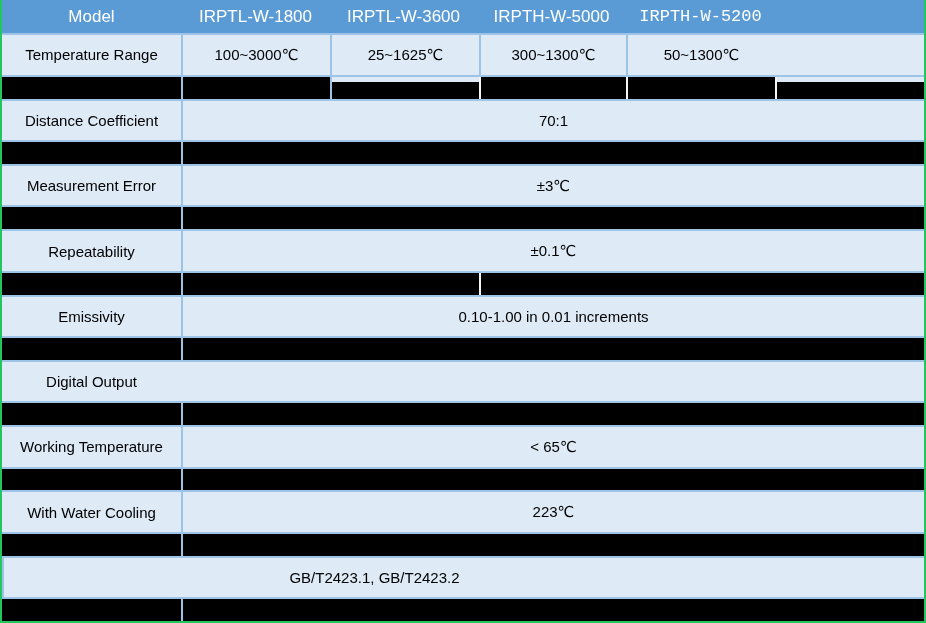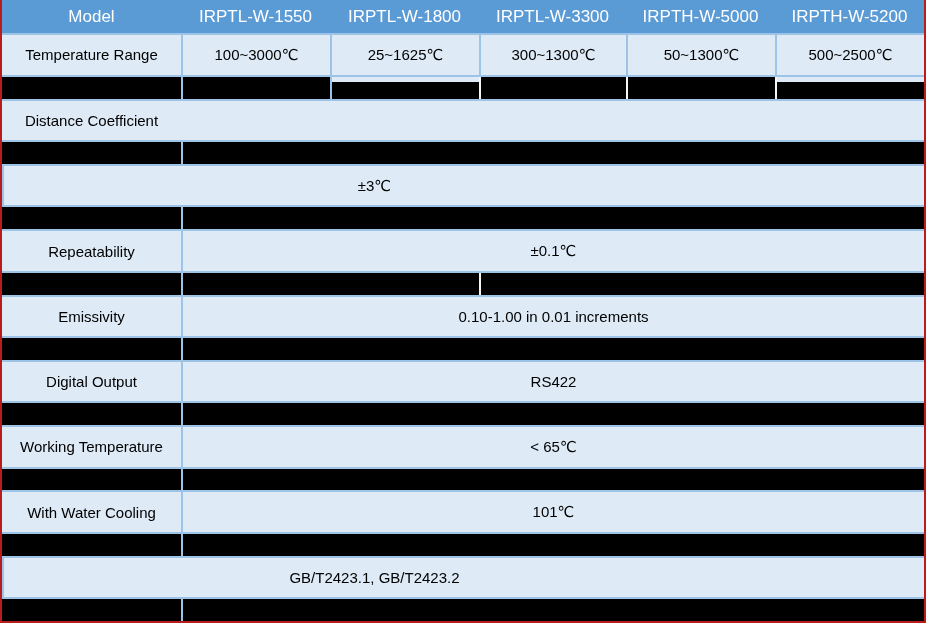--- a/index.html
+++ b/index.html
@@ -1,19 +1,19 @@
 <!DOCTYPE html>
 <html><head>
 <meta charset="utf-8">
 <style>
   html,body{margin:0;padding:0;background:#fff;}
   .frame{
     width:926px;height:623px;
     box-sizing:border-box;
-    background:#b91c1c;
+    background:#22c55e;
     padding:0 10px 2px 2px;
     font-family:"Liberation Sans","DejaVu Sans",sans-serif;
     position:relative;
   }
   .tbl{
     width:922px;height:621px;
     display:flex;flex-direction:column;
     background:#DEEBF7;
   }
   .row{display:flex;flex:1 1 auto;min-height:0;}
@@ -26,74 +26,74 @@
   .cell{
     box-sizing:border-box;
     display:flex;align-items:center;justify-content:center;
     overflow:hidden;white-space:nowrap;
   }
   .c1{flex:0 0 179px;}
   .c2{flex:0 0 149px;}
   .c3{flex:0 0 149px;}
   .c4{flex:0 0 147px;}
   .c5{flex:0 0 149px;text-align:right;}
-  .c6{flex:0 0 149px;}
+  .c6{flex:0 0 149px;font-family:Liberation Mono, monospace;}
   .cmerge{flex:0 0 743px;}
   .cseg23{flex:0 0 298px;}
   .cseg456{flex:0 0 445px;}
   .hcell{color:#FFFFFF;font-size:17px;}
   .light{background:#DEEBF7;}
   .label,.val{color:#000;font-size:15px;background:#DEEBF7;}
   .bdl{border-left:2px solid #9DC3E6;}
   .bdw{border-left:2px solid #F5F5F5;}
   .bk{background:#000;}
   .bk-strip{background:linear-gradient(to bottom,#DEEBF7 0px,#DEEBF7 5px,#000 5px,#000 100%);}
 </style>
 </head>
 <body>
 
 <div class="frame">
   <div class="tbl">
 
     <div class="row header">
       <div class="cell c1 hcell">Model</div>
-      <div class="cell c2 hcell">IRPTL-W-1550</div>
       <div class="cell c3 hcell">IRPTL-W-1800</div>
-      <div class="cell c4 hcell">IRPTL-W-3300</div>
+      <div class="cell c4 hcell">IRPTL-W-3600</div>
       <div class="cell c5 hcell">IRPTH-W-5000</div>
       <div class="cell c6 hcell">IRPTH-W-5200</div>
     </div>
 
     <div class="row light">
       <div class="cell c1 label">Temperature Range</div>
       <div class="cell c2 val bdl">100~3000℃</div>
       <div class="cell c3 val bdl">25~1625℃</div>
       <div class="cell c4 val bdl">300~1300℃</div>
       <div class="cell c5 val bdl">50~1300℃</div>
-      <div class="cell c6 val bdl">500~2500℃</div>
     </div>
 
     <div class="row">
       <div class="cell c1 bk"></div>
       <div class="cell c2 bk bdl"></div>
       <div class="cell c3 bk-strip bdl"></div>
       <div class="cell c4 bk bdw"></div>
       <div class="cell c5 bk bdw"></div>
       <div class="cell c6 bk-strip bdw"></div>
     </div>
 
     <div class="row light">
       <div class="cell c1 label">Distance Coefficient</div>
+      <div class="cell cmerge val bdl">70:1</div>
     </div>
     <div class="row">
       <div class="cell c1 bk"></div>
       <div class="cell cmerge bk bdl"></div>
     </div>
 
     <div class="row light">
+      <div class="cell c1 label">Measurement Error</div>
       <div class="cell cmerge val bdl">±3℃</div>
     </div>
     <div class="row">
       <div class="cell c1 bk"></div>
       <div class="cell cmerge bk bdl"></div>
     </div>
 
     <div class="row light">
       <div class="cell c1 label">Repeatability</div>
       <div class="cell cmerge val bdl">±0.1℃</div>
@@ -108,39 +108,38 @@
       <div class="cell c1 label">Emissivity</div>
       <div class="cell cmerge val bdl">0.10-1.00 in 0.01 increments</div>
     </div>
     <div class="row">
       <div class="cell c1 bk"></div>
       <div class="cell cmerge bk bdl"></div>
     </div>
 
     <div class="row light">
       <div class="cell c1 label">Digital Output</div>
-      <div class="cell cmerge val bdl">RS422</div>
     </div>
     <div class="row">
       <div class="cell c1 bk"></div>
       <div class="cell cmerge bk bdl"></div>
     </div>
 
     <div class="row light">
       <div class="cell c1 label">Working Temperature</div>
       <div class="cell cmerge val bdl">&lt; 65℃</div>
     </div>
     <div class="row">
       <div class="cell c1 bk"></div>
       <div class="cell cmerge bk bdl"></div>
     </div>
 
     <div class="row light">
       <div class="cell c1 label">With Water Cooling</div>
-      <div class="cell cmerge val bdl">101℃</div>
+      <div class="cell cmerge val bdl">223℃</div>
     </div>
     <div class="row">
       <div class="cell c1 bk"></div>
       <div class="cell cmerge bk bdl"></div>
     </div>
 
     <div class="row light">
       <div class="cell cmerge val bdl">GB/T2423.1, GB/T2423.2</div>
     </div>
     <div class="row">

